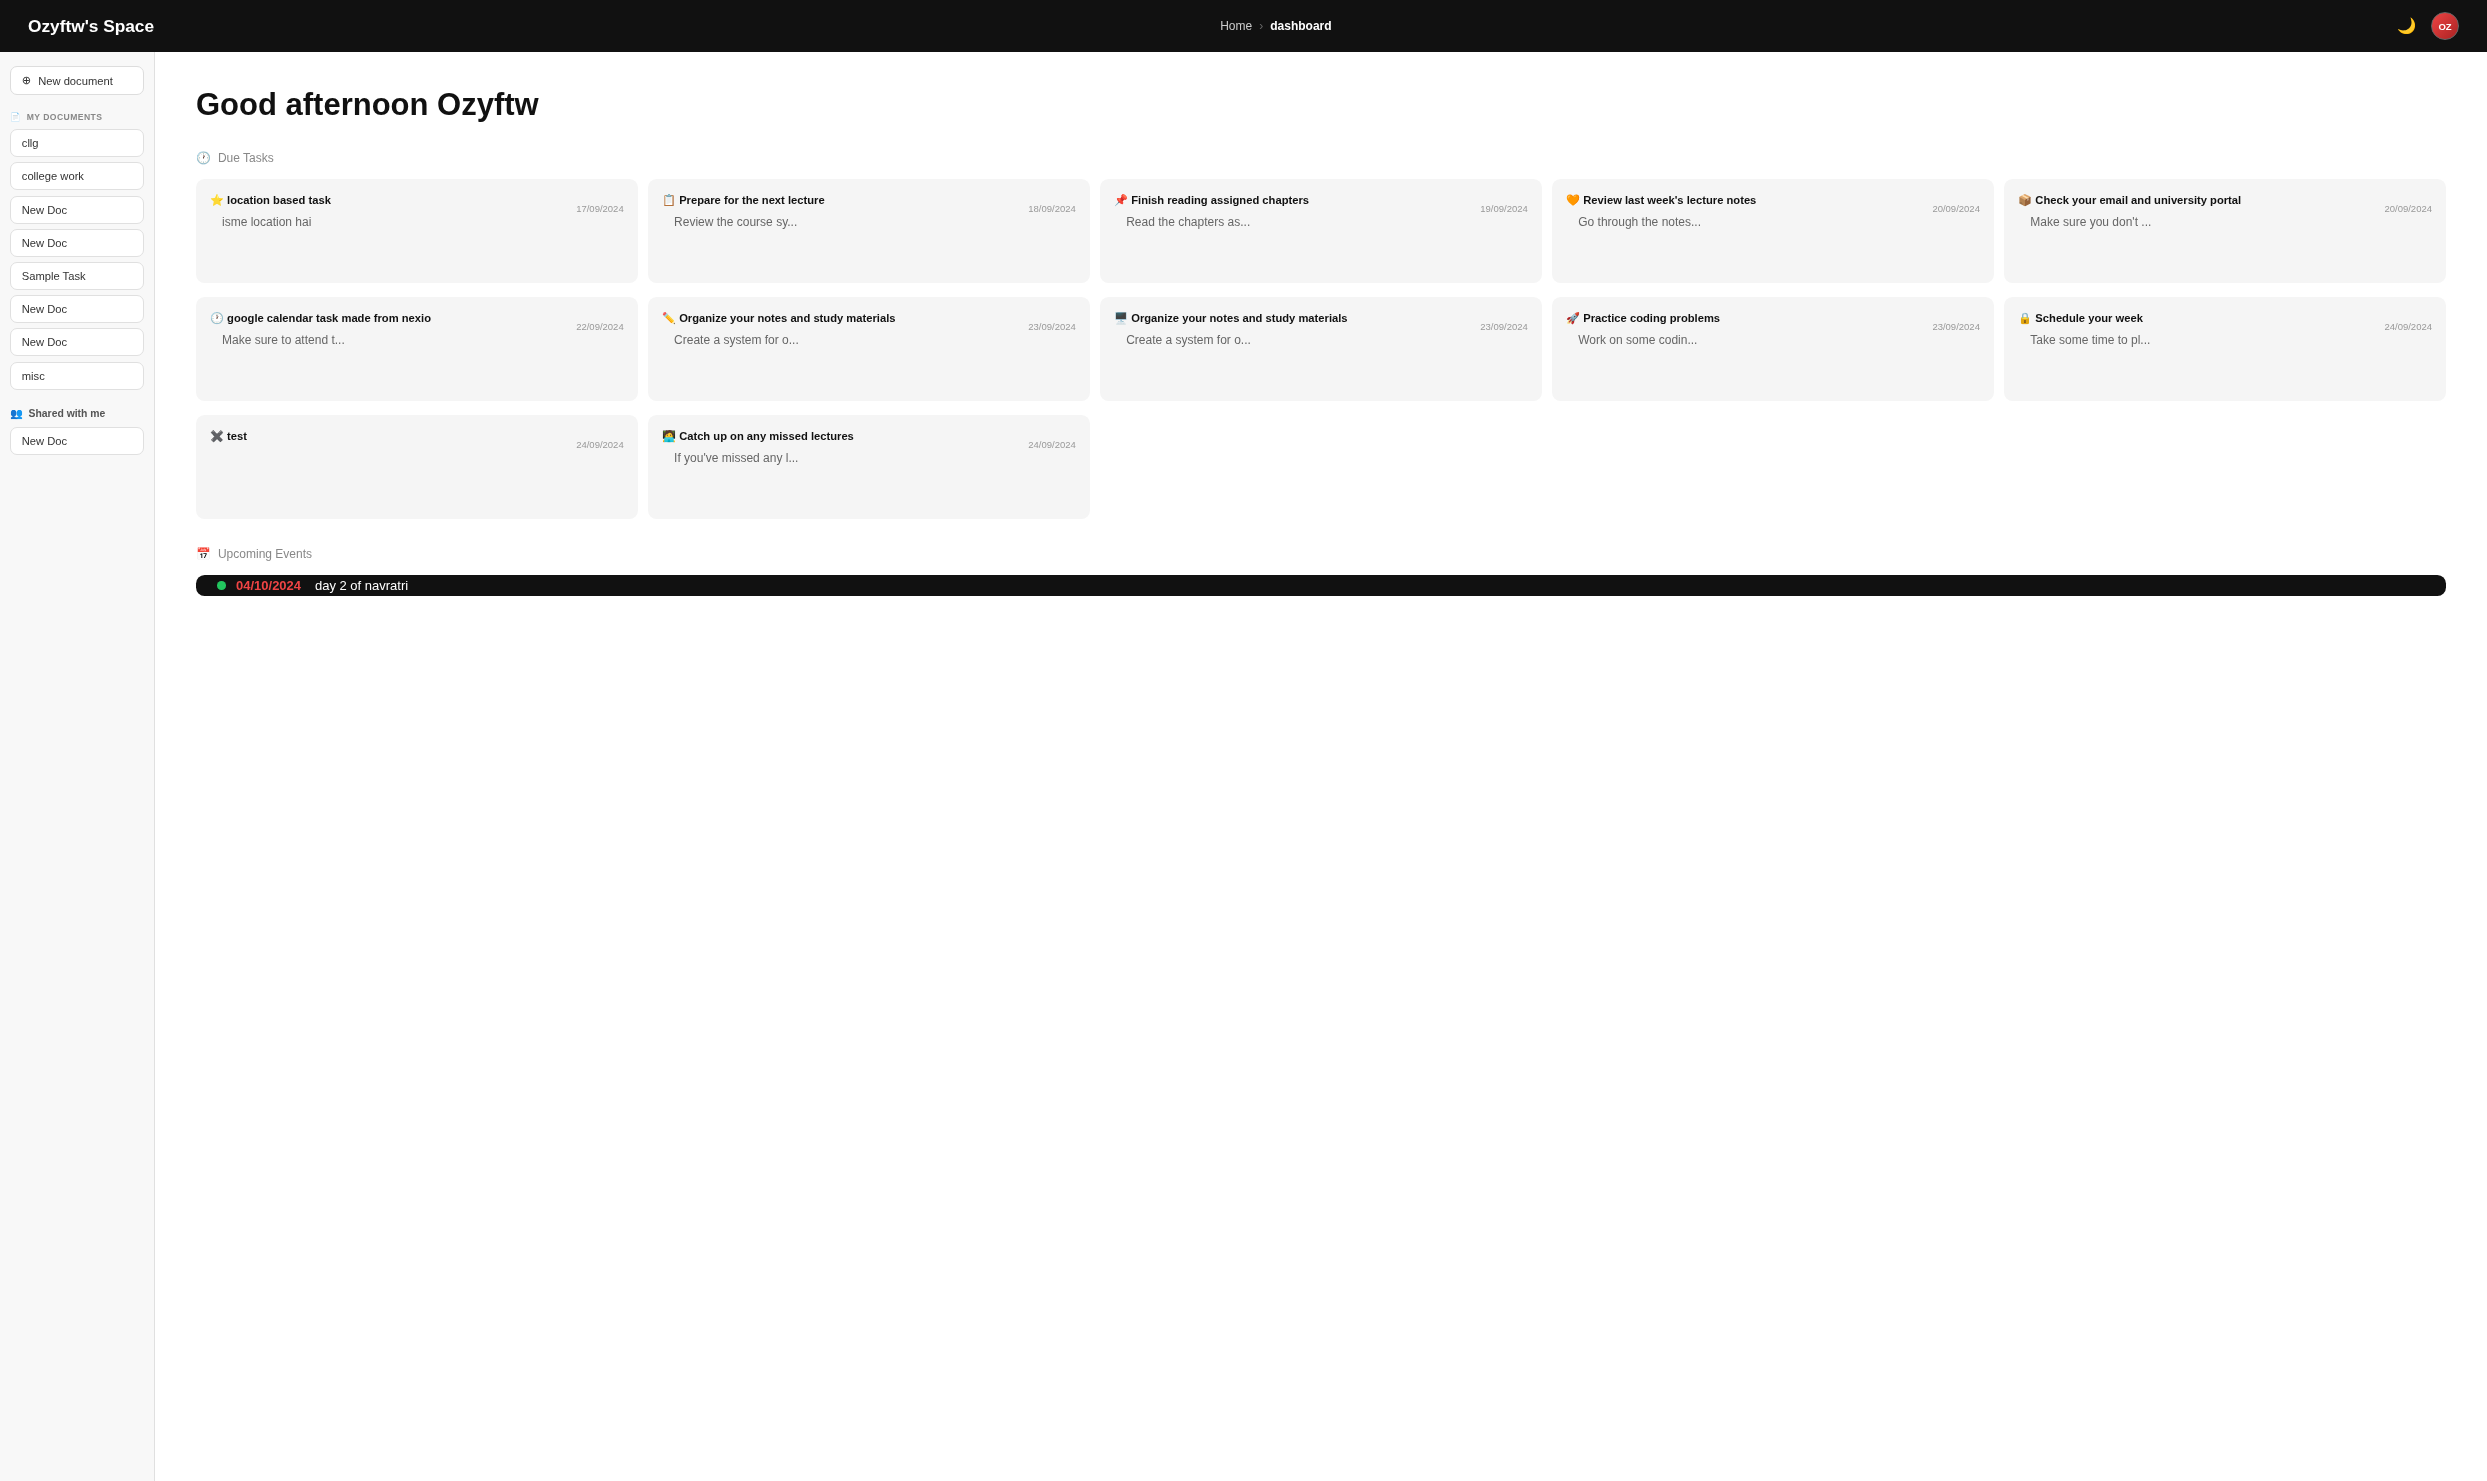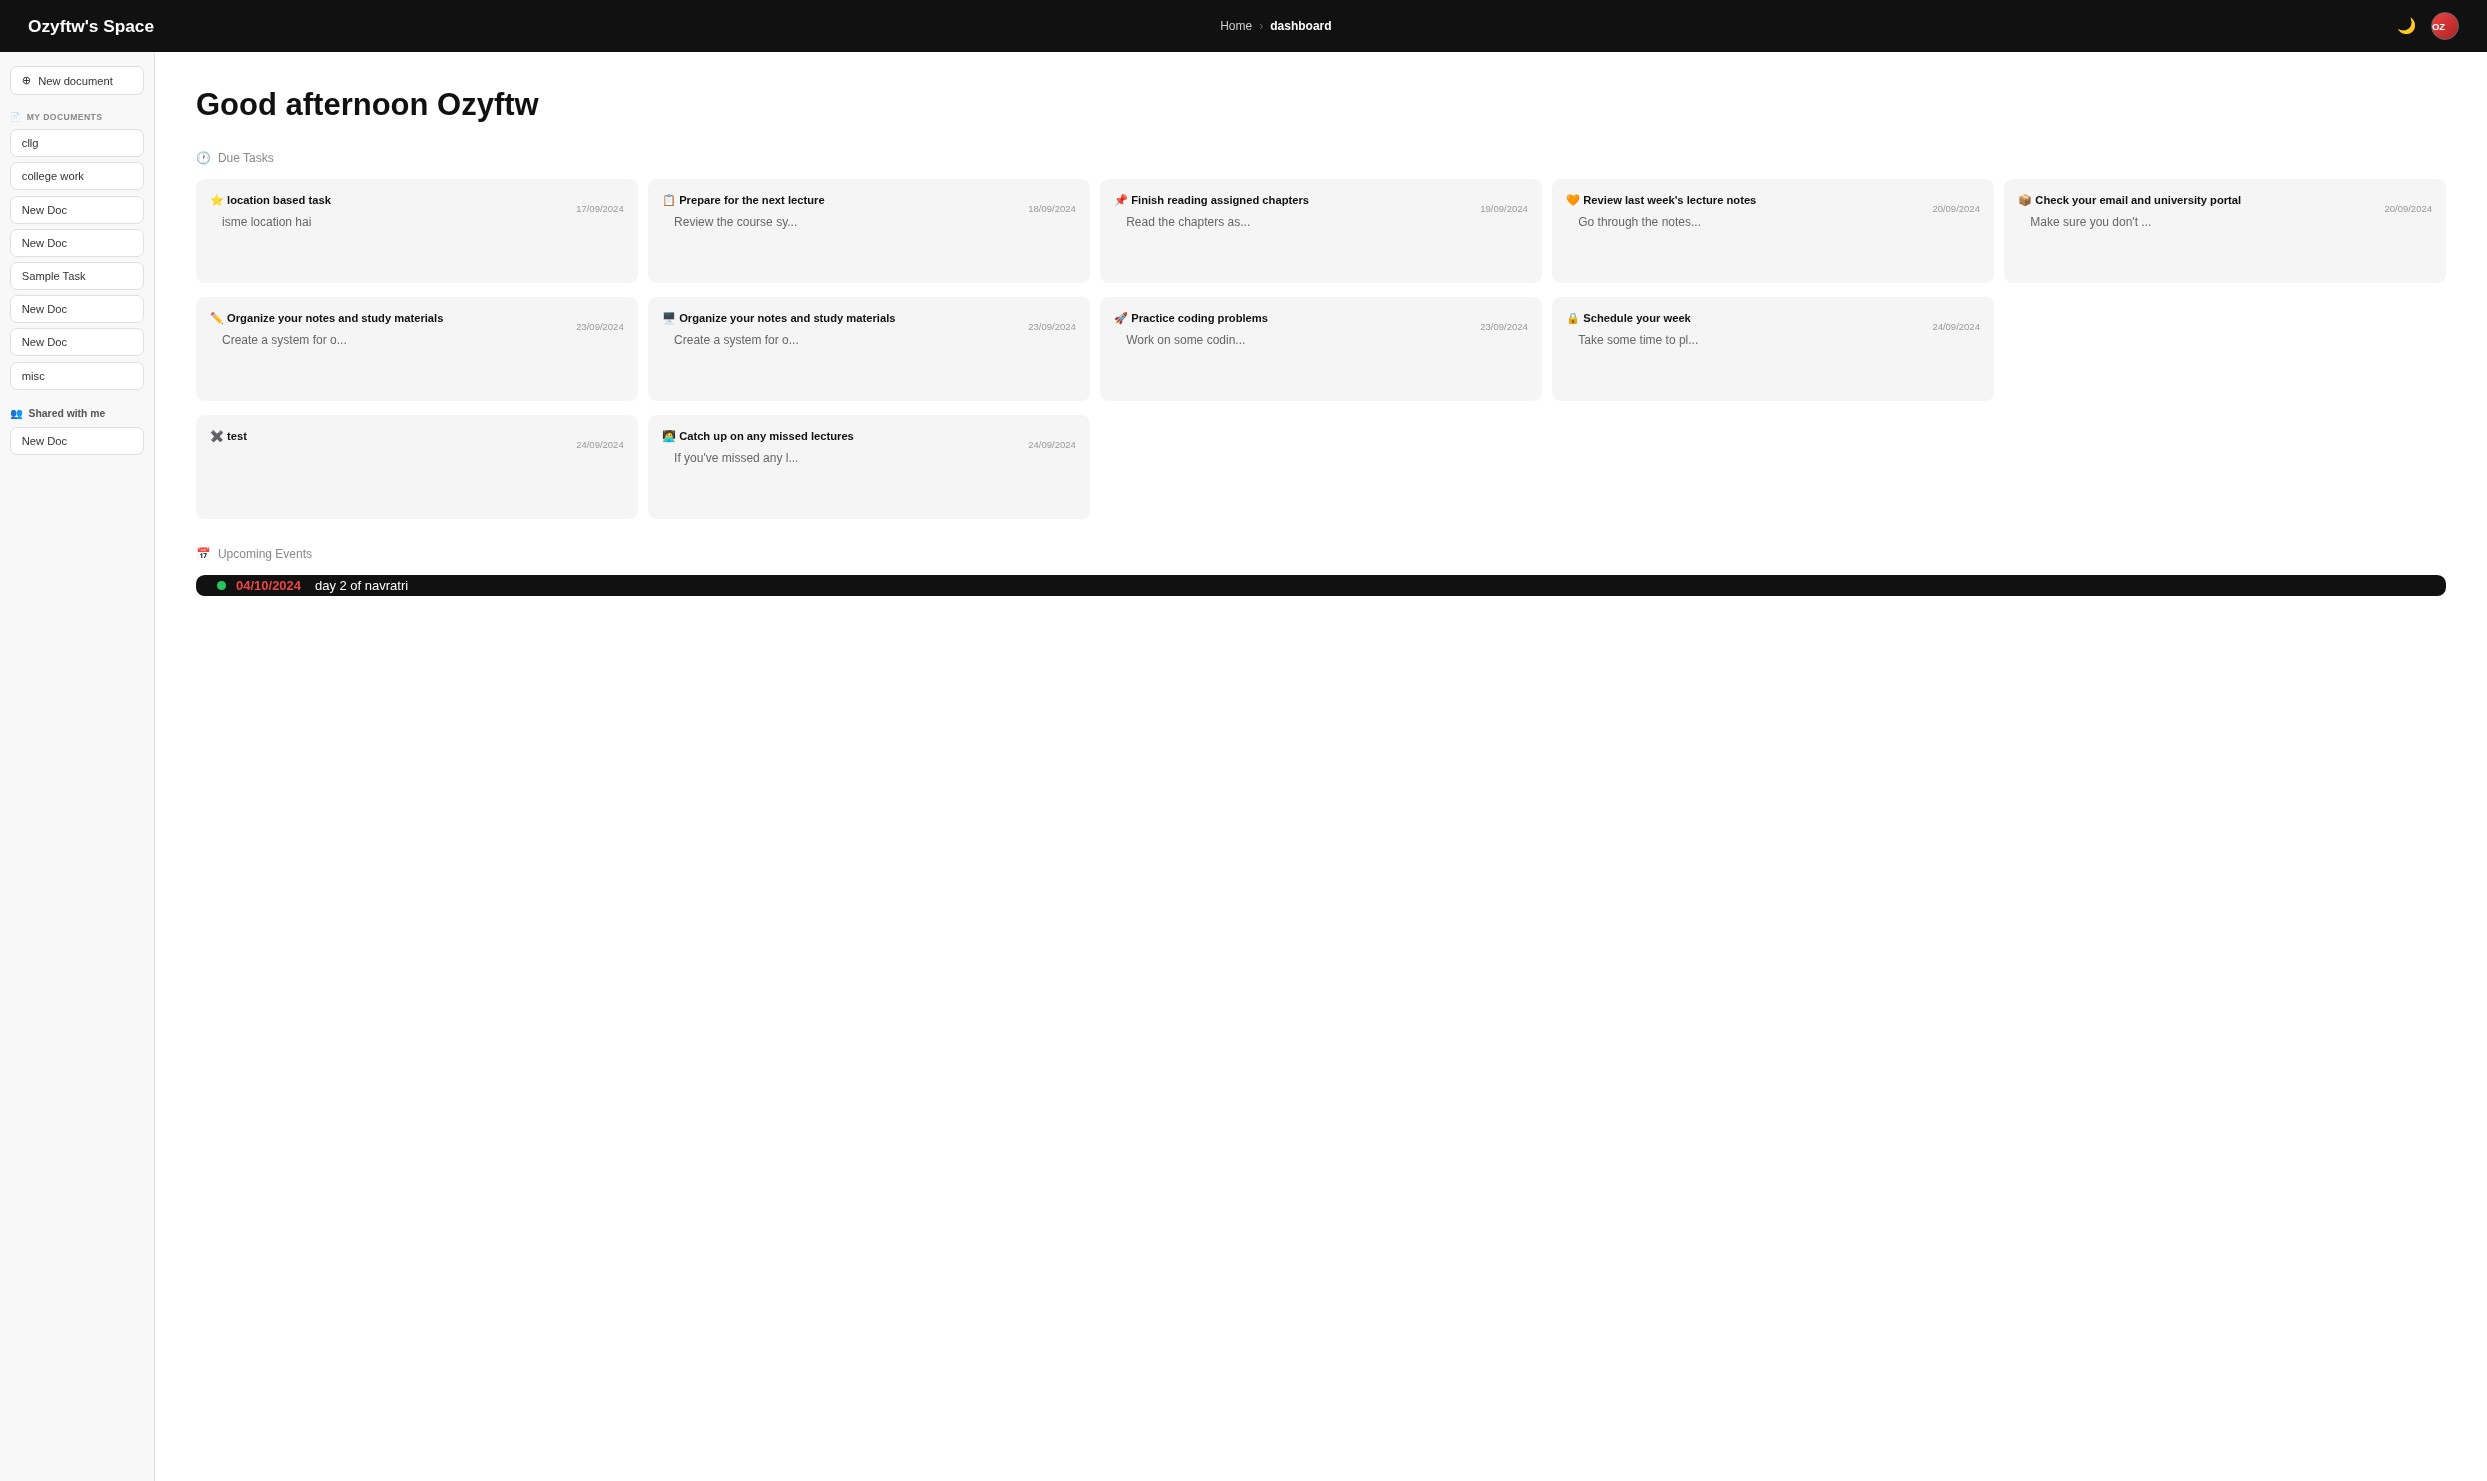--- a/index.html
+++ b/index.html
@@ -41,20 +41,21 @@
       font-size: 15.5px;
       cursor: pointer;
     }
     .avatar {
       width: 28px;
       height: 28px;
       border-radius: 50%;
       background: linear-gradient(135deg, #e44, #a22);
       display: flex;
       align-items: center;
+      justify-content: center;
       font-size: 10.4px;
       color: #fff;
       cursor: pointer;
       overflow: hidden;
       border: 1.7px solid #666;
     }
 
     
     .app-layout {
       display: flex;
@@ -327,20 +328,27 @@
           <div class="task-card-title"><span>📦</span> <span>Check your email and university portal</span></div>
           <div class="task-card-desc">Make sure you don't ...</div>
         </div>
         <div class="task-card-date">20/09/2024</div>
       </div>
     </div>
 
     <div class="task-grid">
       <div class="task-card">
         <div>
+          <div class="task-card-title"><span>🕐</span> <span>google calendar task made from nexio</span></div>
+          <div class="task-card-desc">Make sure to attend t...</div>
+        </div>
+        <div class="task-card-date">22/09/2024</div>
+      </div>
+      <div class="task-card">
+        <div>
           <div class="task-card-title"><span>✏️</span> <span>Organize your notes and study materials</span></div>
           <div class="task-card-desc">Create a system for o...</div>
         </div>
         <div class="task-card-date">23/09/2024</div>
       </div>
       <div class="task-card">
         <div>
           <div class="task-card-title"><span>🖥️</span> <span>Organize your notes and study materials</span></div>
           <div class="task-card-desc">Create a system for o...</div>
         </div>

